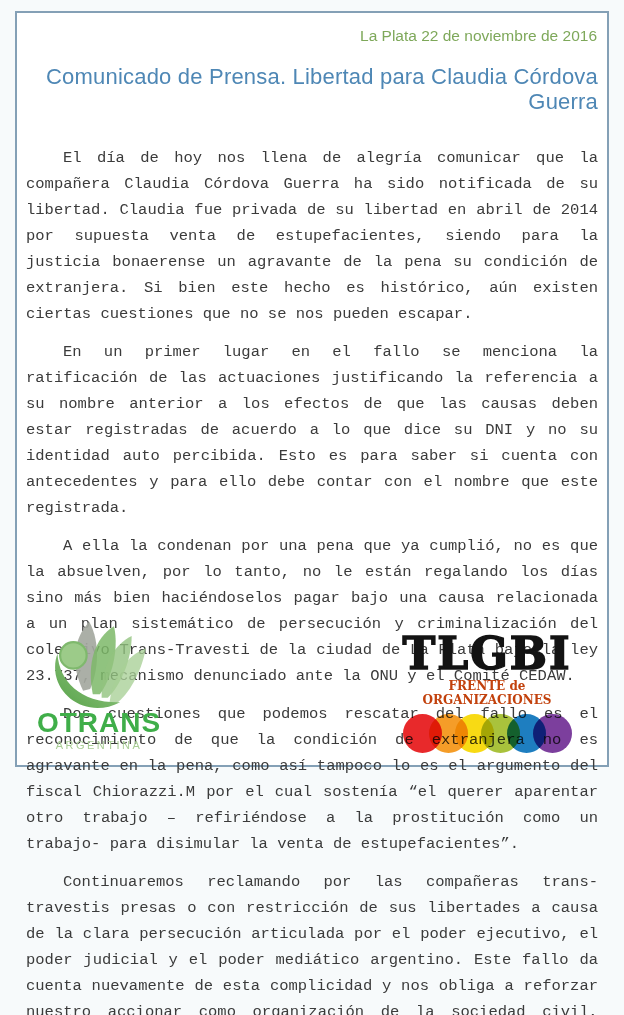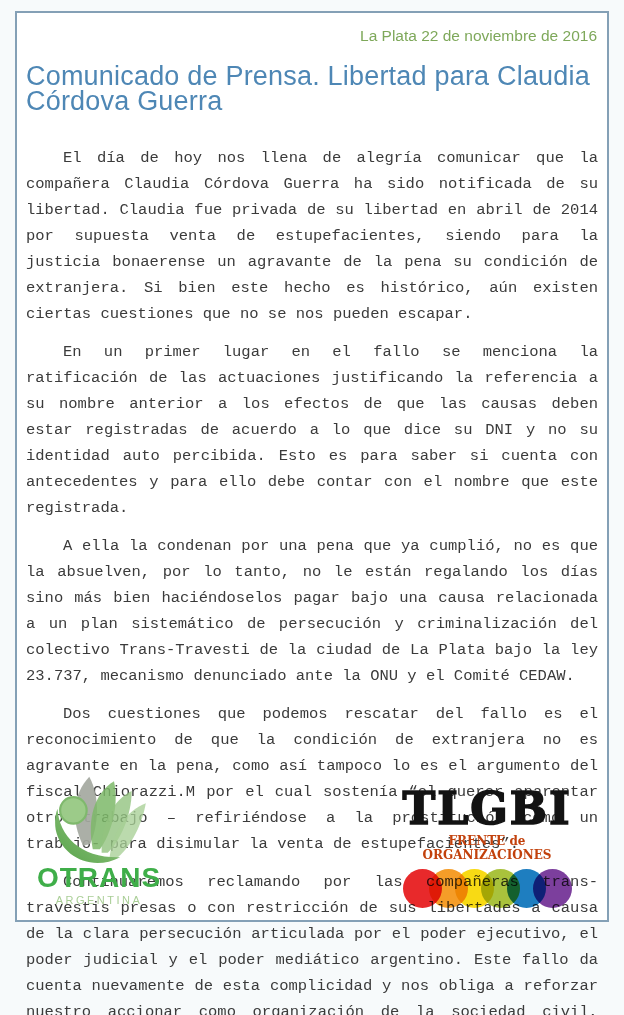--- a/index.html
+++ b/index.html
@@ -4,37 +4,38 @@
 <style>
   html,body{margin:0;padding:0;}
   body{
     width:624px;height:1015px;position:relative;
     background:#f7fafb;
     font-family:"Liberation Sans",sans-serif;
     overflow:hidden;
   }
   .page{
     position:absolute;left:15px;top:11px;
-    width:594px;height:911px;box-sizing:border-box;
+    width:594px;height:756px;box-sizing:border-box;
     background:#ffffff;
     border:2px solid #84a0b6;
     padding:13px 9px 0 9px;
   }
   .dateline{
     text-align:right;
     font-size:15.5px;line-height:19px;
     color:#7ea85a;
     padding-right:1px;
   }
   .title{
     margin:19px 0 0 0;
     font-weight:400;
-    font-size:27px;line-height:25px;
+    font-size:22px;line-height:25px;
     color:#4e87b5;
     letter-spacing:0.2px;
+    text-align:right;
   }
   .content{margin-top:31px;}
   .para{
     margin:0 0 12px 0;
     text-indent:37px;
     text-align:justify;
     font-size:15.5px;line-height:26px;
     color:#3b3b3b;
     font-family:Liberation Mono, monospace;
   }

